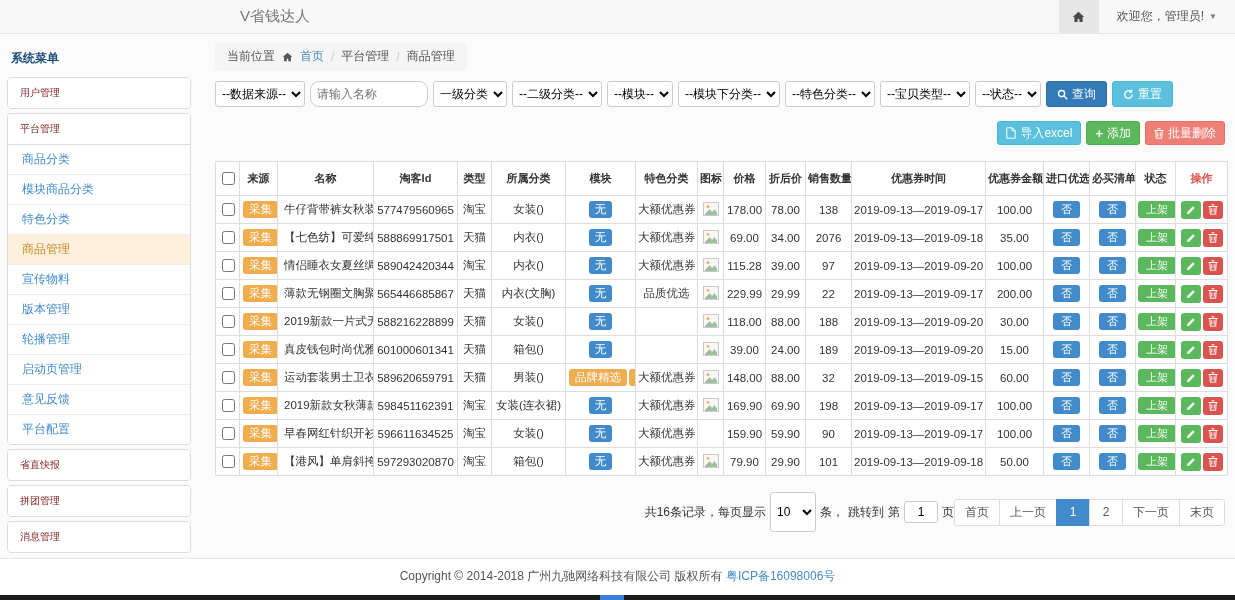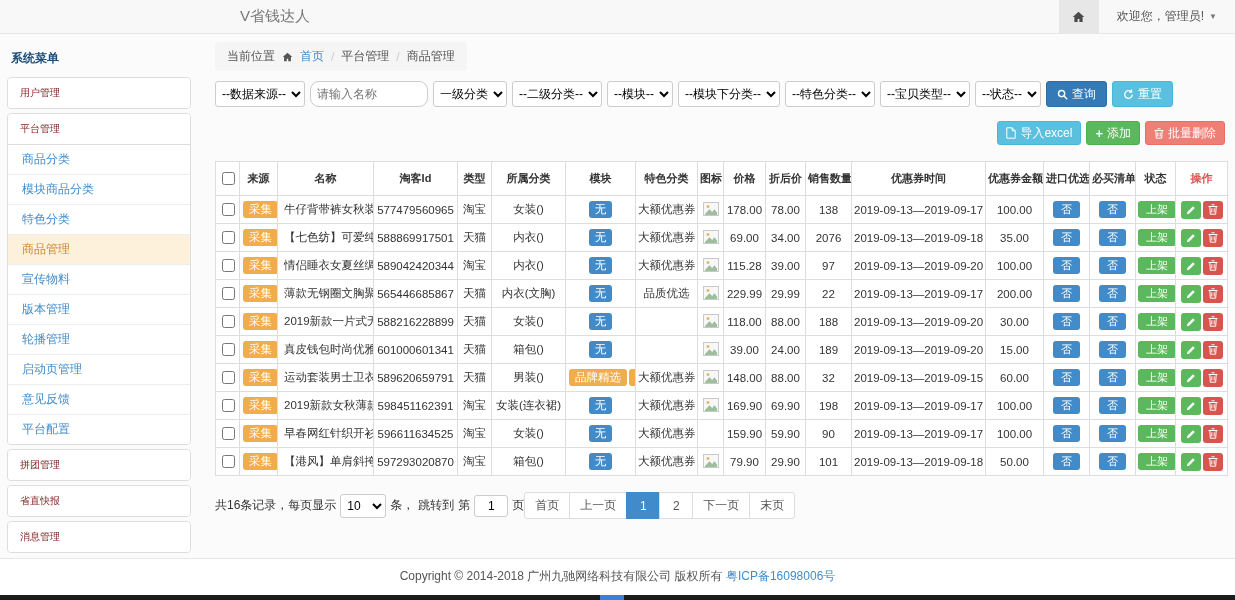--- a/index.html
+++ b/index.html
@@ -65,23 +65,23 @@
   .badge-blue{background:var(--accent-blue,#428bca)}
   .mini-btn{display:inline-block;padding:2px 8px;border-radius:3px;color:#fff;cursor:pointer;line-height:1.2;font-size:11px}
   .mini-blue{background:var(--accent-blue,#428bca)}
   .mini-green{background:var(--green,#5cb85c)}
   .op-btn{display:inline-flex;align-items:center;justify-content:center;width:20px;height:18px;border-radius:3px;cursor:pointer;margin:0 1px;vertical-align:middle}
   .op-green{background:var(--green,#5cb85c)}
   .op-red{background:var(--red,#d9534f)}
   .thumb{display:inline-block;vertical-align:middle}
 
   
-  .pager-row{display:flex;justify-content:flex-start;align-items:center;margin-top:16px}
+  .pager-row{display:flex;justify-content:flex-end;align-items:center;margin-top:16px}
   .pager-left{display:flex;align-items:center;gap:4px;color:#333}
-  .pager-left select{width:46px;height:24px}
+  .pager-left select{width:46px;height:40px}
   .pager-left input{width:34px;height:22px;border:1px solid #ccc;border-radius:3px;text-align:center;font-size:12px;font-family:inherit}
   .pager{display:flex}
   .page-btn{min-width:34px;padding:4px 10px;border:1px solid #ddd;background:#fff;color:#555;font-size:12px;cursor:pointer;margin-left:-1px;font-family:inherit}
   .page-btn:first-child{border-radius:3px 0 0 3px;margin-left:0}
   .page-btn:last-child{border-radius:0 3px 3px 0}
   .page-btn.active{background:var(--accent-blue,#428bca);border-color:var(--accent-blue,#428bca);color:#fff}
 
   
   .footer{flex:none;background:#fff;border-top:1px solid #e7e7e7;text-align:center;padding:9px 0 10px;color:#555}
   .footer .icp{color:#428bca;text-decoration:none;cursor:pointer}
@@ -125,24 +125,24 @@
             <div class="sub-item active">商品管理</div>
             <div class="sub-item">宣传物料</div>
             <div class="sub-item">版本管理</div>
             <div class="sub-item">轮播管理</div>
             <div class="sub-item">启动页管理</div>
             <div class="sub-item">意见反馈</div>
             <div class="sub-item">平台配置</div>
           </div>
         </div>
         <div class="panel">
-          <div class="group-header">拼团管理</div>
+          <div class="group-header">省直快报</div>
         </div>
         <div class="panel">
-          <div class="group-header">省直快报</div>
+          <div class="group-header">拼团管理</div>
         </div>
         <div class="panel">
           <div class="group-header">消息管理</div>
         </div>
       </div>
   </aside>
 
   <main class="main">
 
     <div class="breadcrumb">

